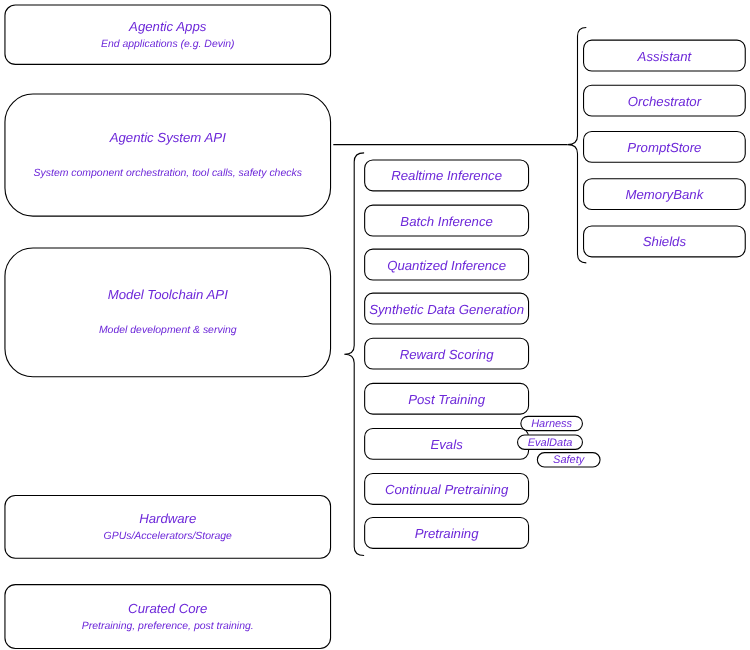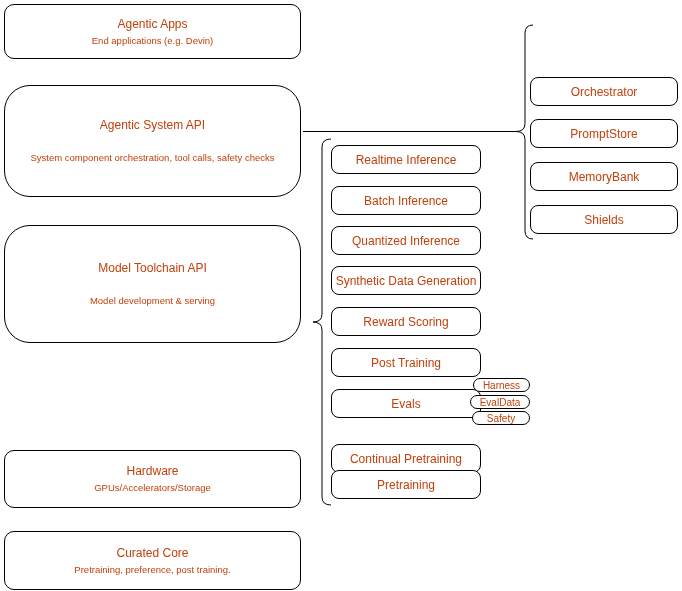--- a/index.html
+++ b/index.html
@@ -1,18 +1,18 @@
 <!DOCTYPE html>
 <html><head>
 <meta charset="utf-8">
 <style>
   html,body{margin:0;padding:0;background:#ffffff;}
   .canvas{
     position:relative;width:682px;height:591px;background:#ffffff;
-    font-family:"Liberation Sans",sans-serif;color:#c2410c;overflow:hidden;
+    font-family:"Liberation Sans",sans-serif;color:#6d28d9;overflow:hidden;font-style:italic;
   }
   .box{
     position:absolute;border:1px solid #000000;background:#ffffff;
     display:flex;flex-direction:column;align-items:center;justify-content:center;
     text-align:center;box-sizing:border-box;z-index:2;
   }
   .stack{left:4px;width:297px;}
   .r-sm{border-radius:10px;}
   .r-lg{border-radius:26px;gap:16px;}
   .title{font-size:12px;line-height:15px;}
@@ -73,37 +73,40 @@
   </div>
   <div class="box node mid" style="top:307px;">
     <span>Reward Scoring</span>
   </div>
   <div class="box node mid" style="top:348px;">
     <span>Post Training</span>
   </div>
   <div class="box node mid" style="top:389px;">
     <span>Evals</span>
   </div>
-  <div class="box node mid" style="top:444px;">
+  <div class="box node mid" style="top:430px;">
     <span>Continual Pretraining</span>
   </div>
   <div class="box node mid" style="top:470px;">
     <span>Pretraining</span>
   </div>
 
   <div class="oval" style="left:473px;top:378px;width:57px;height:14px;">
     <span>Harness</span>
   </div>
   <div class="oval" style="left:470px;top:395px;width:60px;height:14px;">
     <span>EvalData</span>
   </div>
-  <div class="oval" style="left:472px;top:411px;width:58px;height:14px;">
+  <div class="oval" style="left:488px;top:411px;width:58px;height:14px;">
     <span>Safety</span>
   </div>
 
+  <div class="box node right" style="top:36px;">
+    <span>Assistant</span>
+  </div>
   <div class="box node right" style="top:77px;">
     <span>Orchestrator</span>
   </div>
   <div class="box node right" style="top:119px;">
     <span>PromptStore</span>
   </div>
   <div class="box node right" style="top:162px;">
     <span>MemoryBank</span>
   </div>
   <div class="box node right" style="top:205px;">

